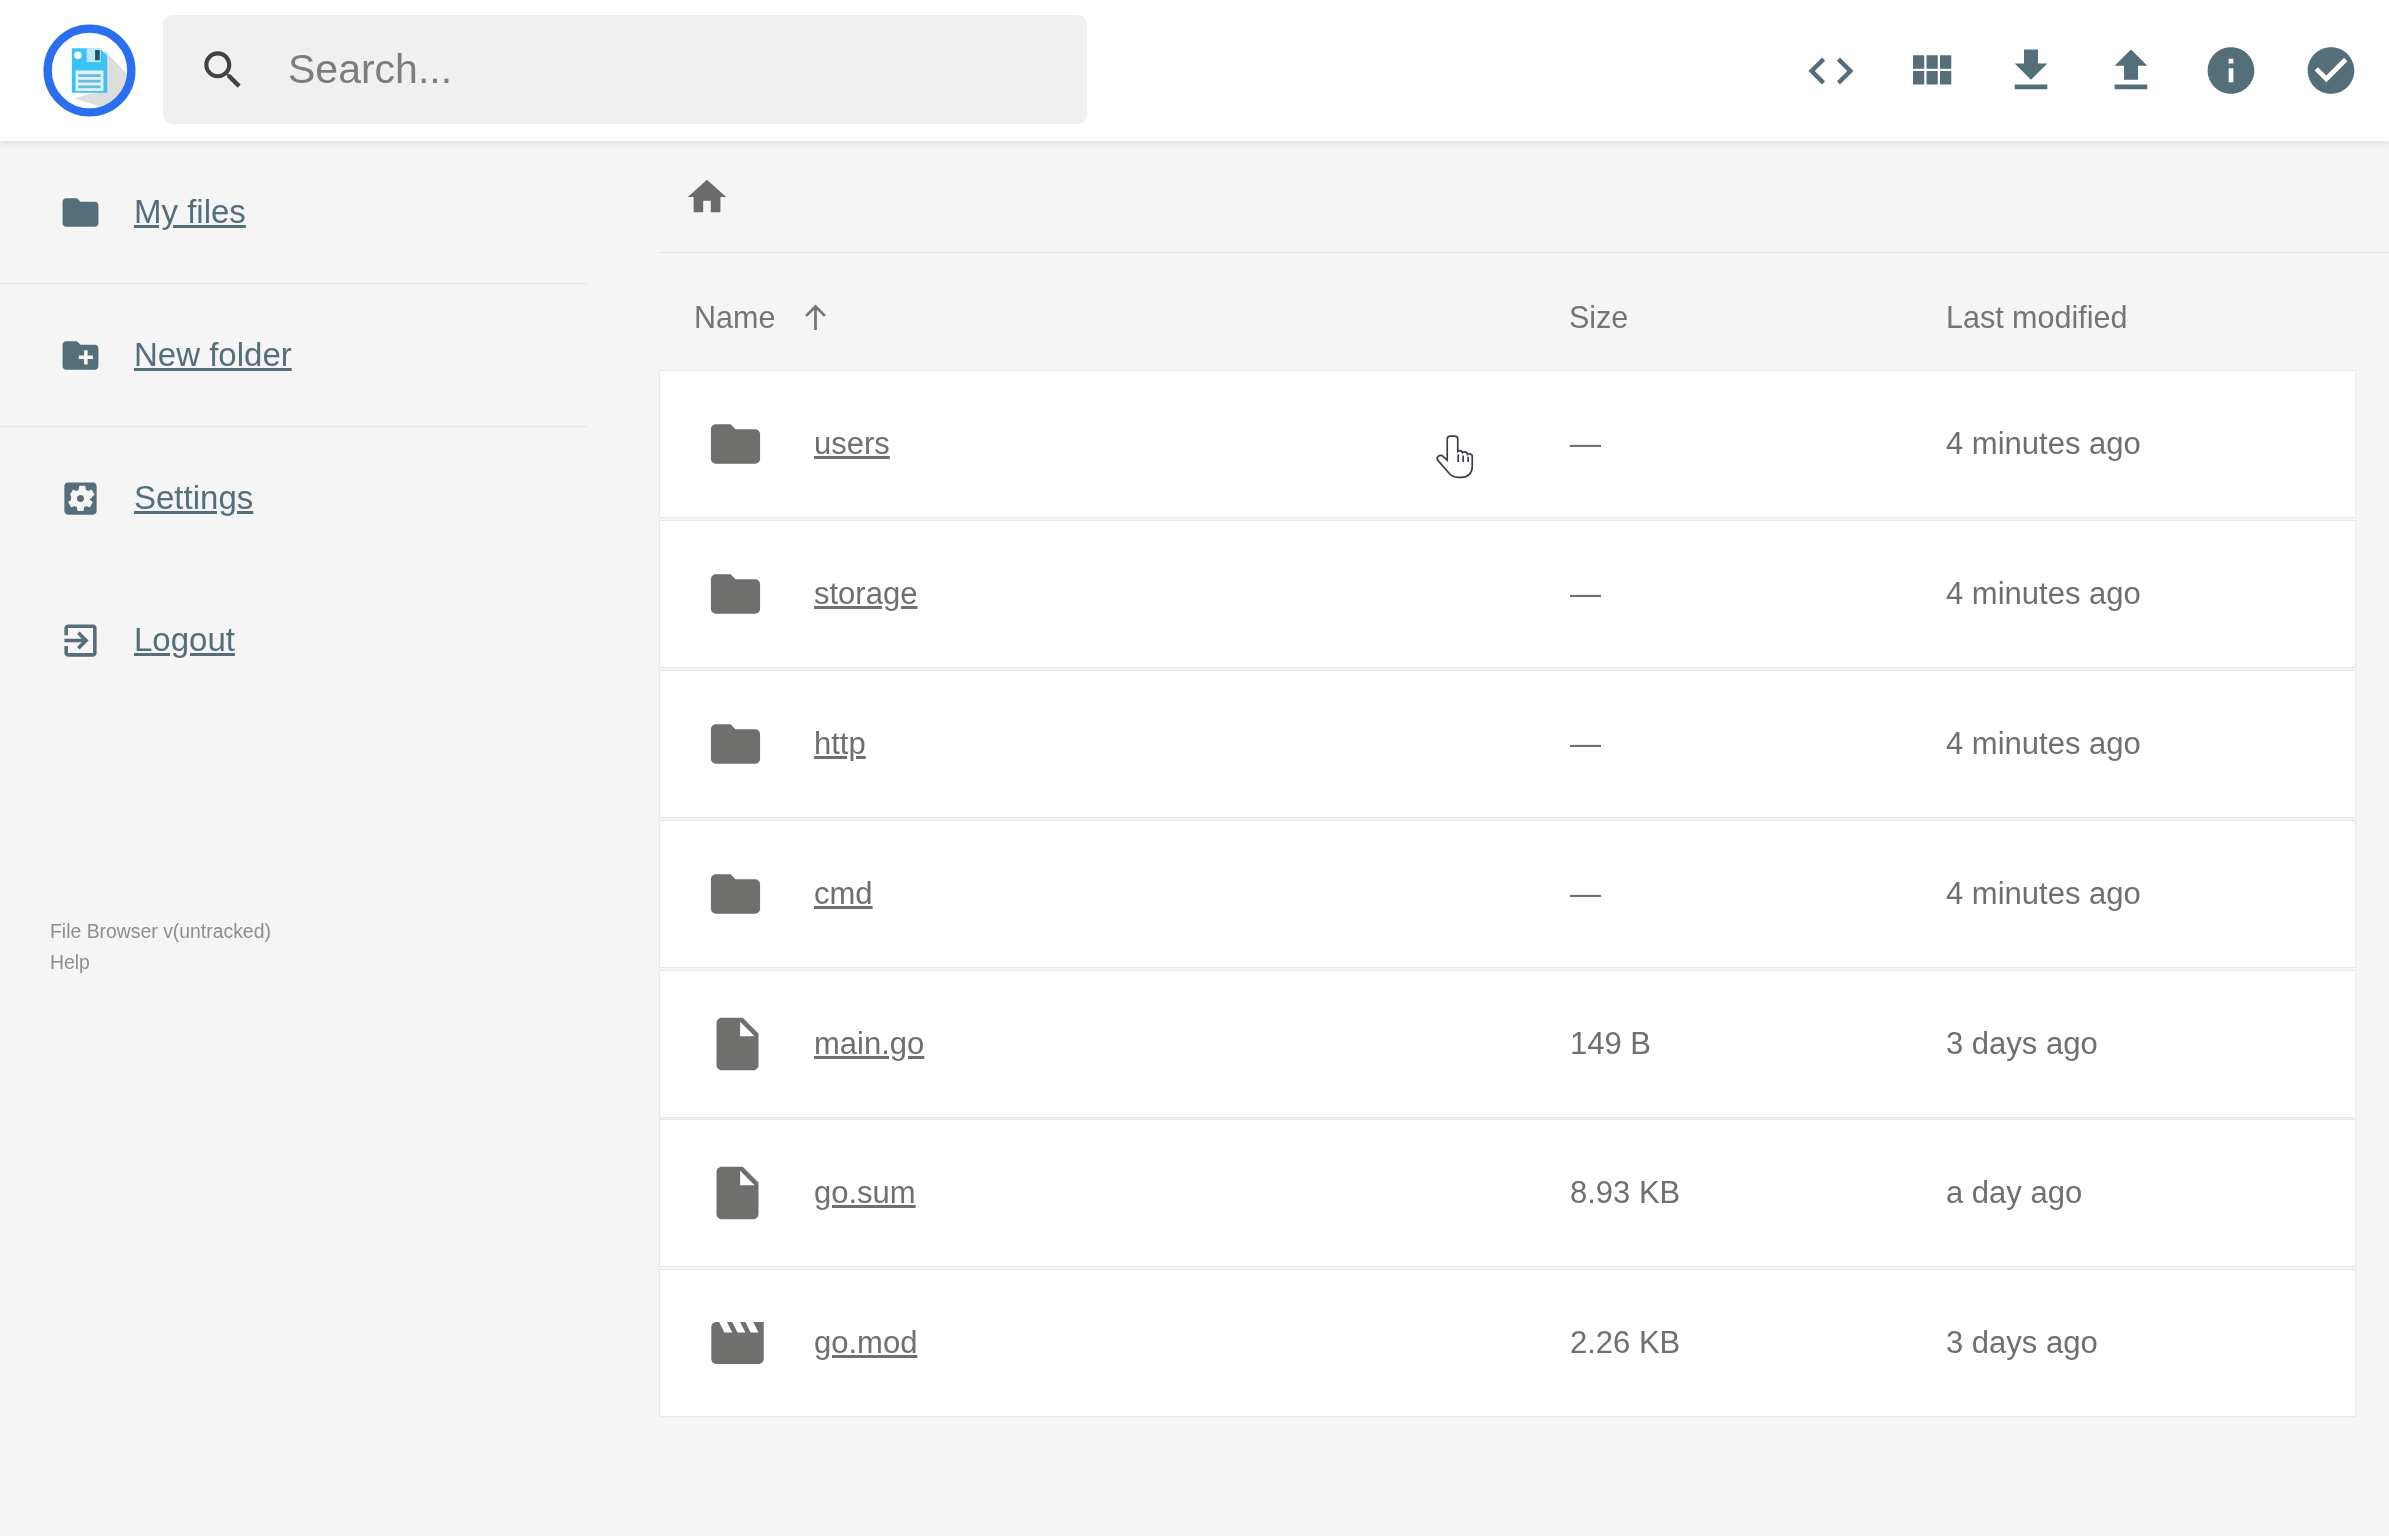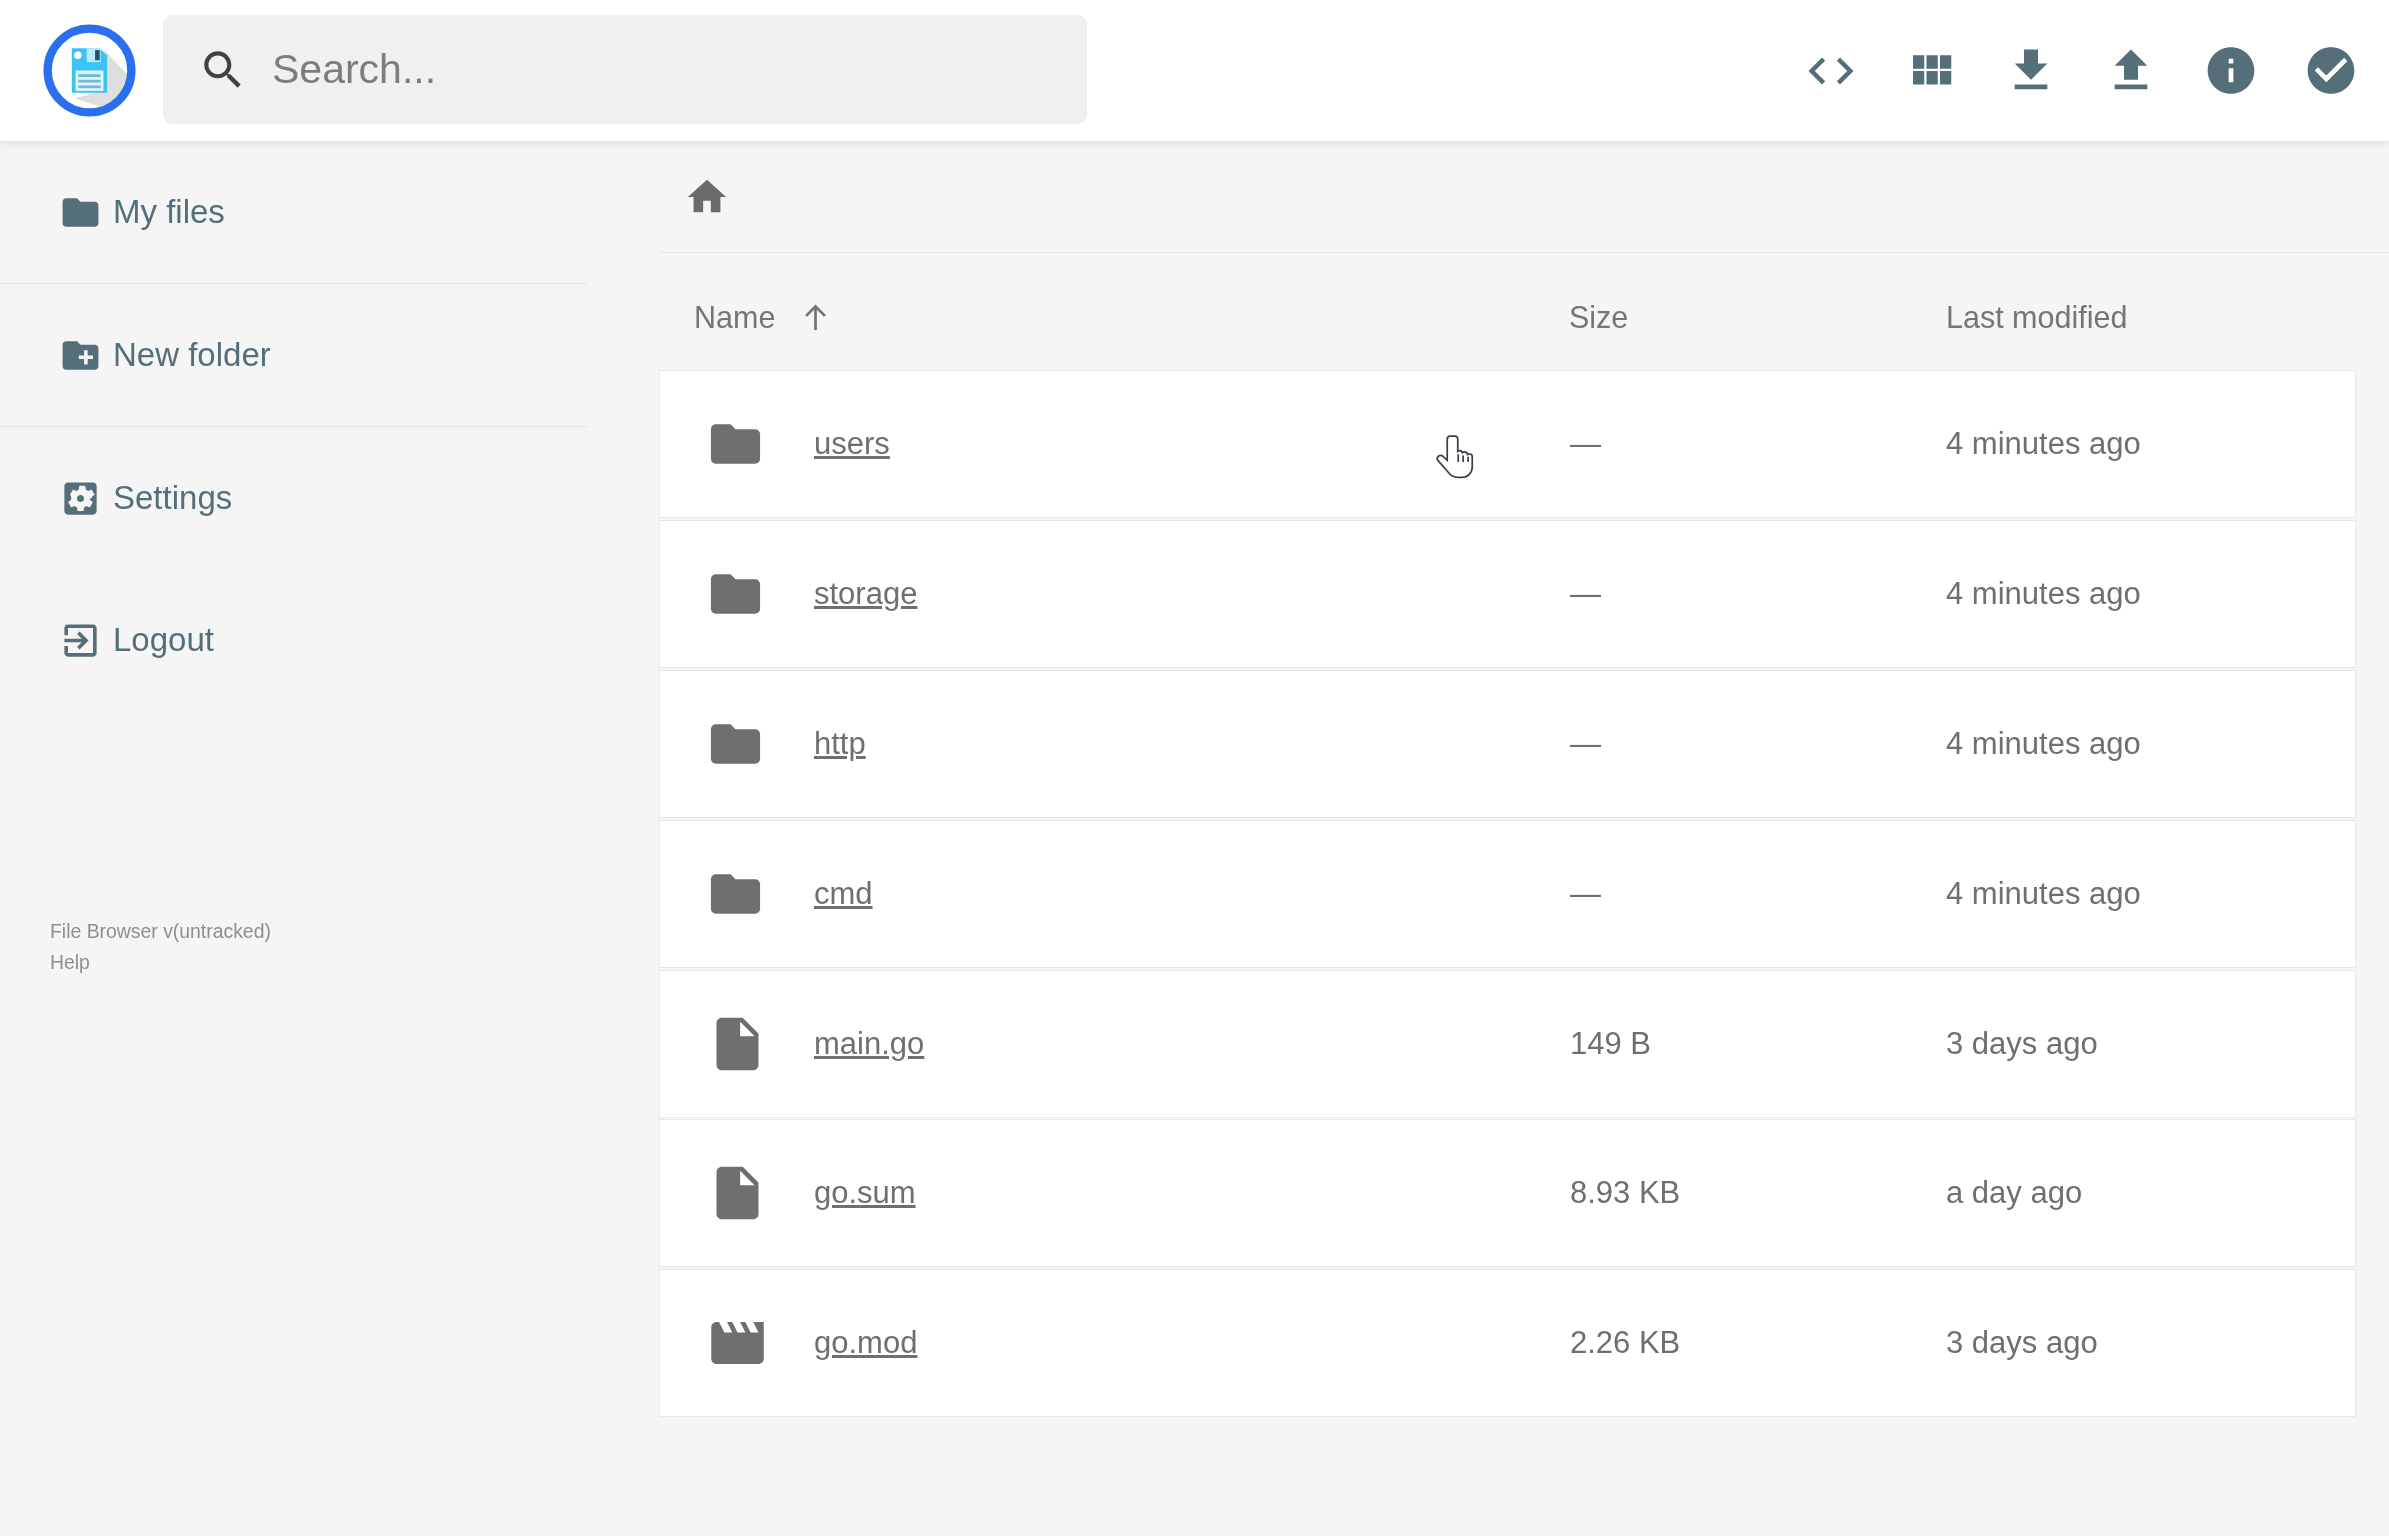--- a/index.html
+++ b/index.html
@@ -23,42 +23,42 @@
   }
   .searchbox {
     position:absolute; left:163px; top:15px; width:924px; height:109px;
     background:#f0f0f0; border-radius:9.3px;
     display:flex; align-items:center;
   }
   .searchbox svg { margin-left:35px; flex:0 0 auto; color:#424242; }
   .searchbox input {
     flex:1; border:none; outline:none; background:transparent;
     font-family:"Liberation Sans", sans-serif;
-    font-size:41px; color:#555; margin-left:24px; padding-right:28px;
+    font-size:41px; color:#555; margin-left:40px; padding-right:28px;
   }
   .searchbox input::placeholder { color:#7d7d7d; opacity:1; }
   .topbar-actions {
     position:absolute; right:30px; top:0; height:141px;
     display:flex; align-items:center; gap:44px;
   }
   .action-btn {
     width:56px; height:56px; border:none; background:transparent; padding:0;
     display:flex; align-items:center; justify-content:center;
     color:#546e7a; cursor:pointer;
   }
   
   .sidebar {
     position:absolute; left:0; top:141px; width:587px; bottom:0;
   }
   .side-item {
     height:142px; display:flex; align-items:center;
     padding-left:59px; cursor:pointer; color:#546e7a;
   }
   .side-item svg { flex:0 0 auto; }
-  .side-item .side-label { font-size:33px; margin-left:11px; }
+  .side-item .side-label { font-size:33px; margin-left:32px;text-decoration:underline; }
   .side-divider { height:0; border-top:0.9px solid #e4e4e4; }
   .side-footer {
     position:absolute; left:50px; top:775px; font-size:19.4px; color:#8e8e8e;
     line-height:31px;
   }
   .side-footer .help { cursor:pointer; display:inline-block; }
   
   .content { position:absolute; left:587px; top:141px; right:0; bottom:0; }
   .breadcrumbs {
     position:absolute; left:0; top:0; right:0; height:111px;

